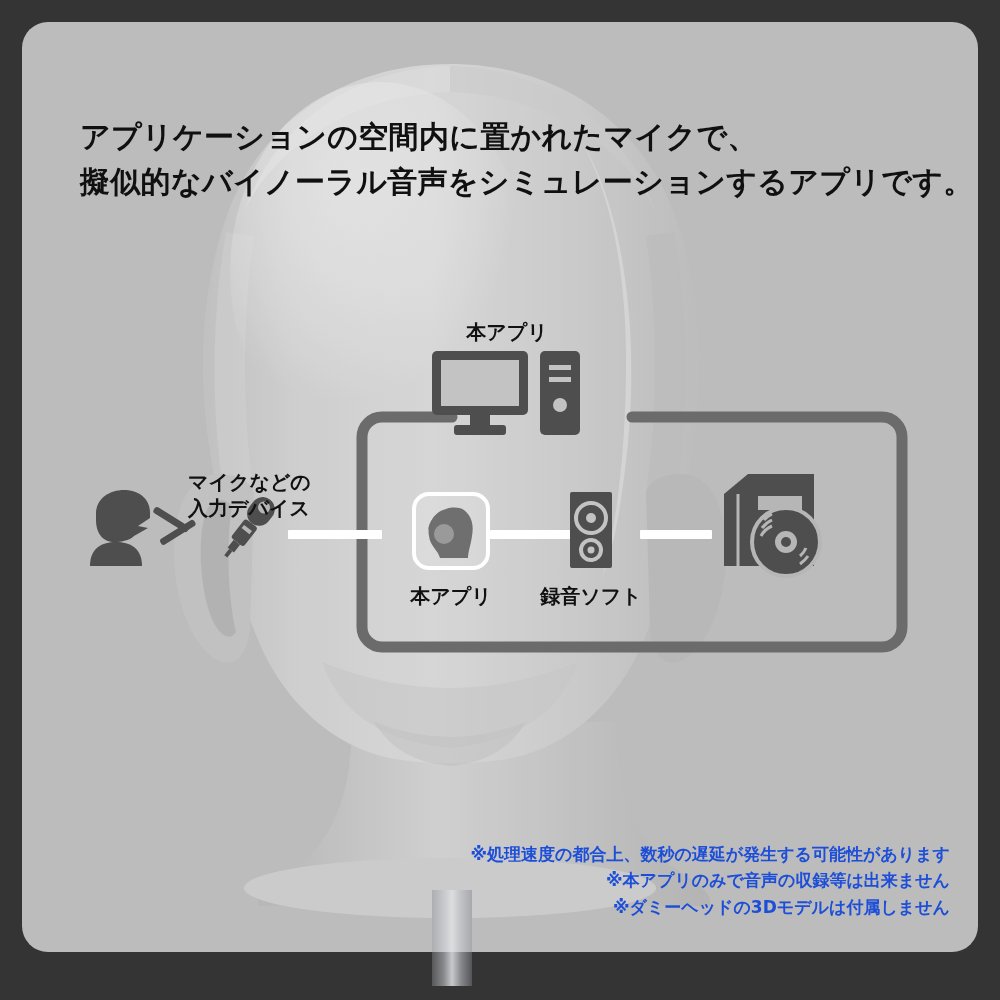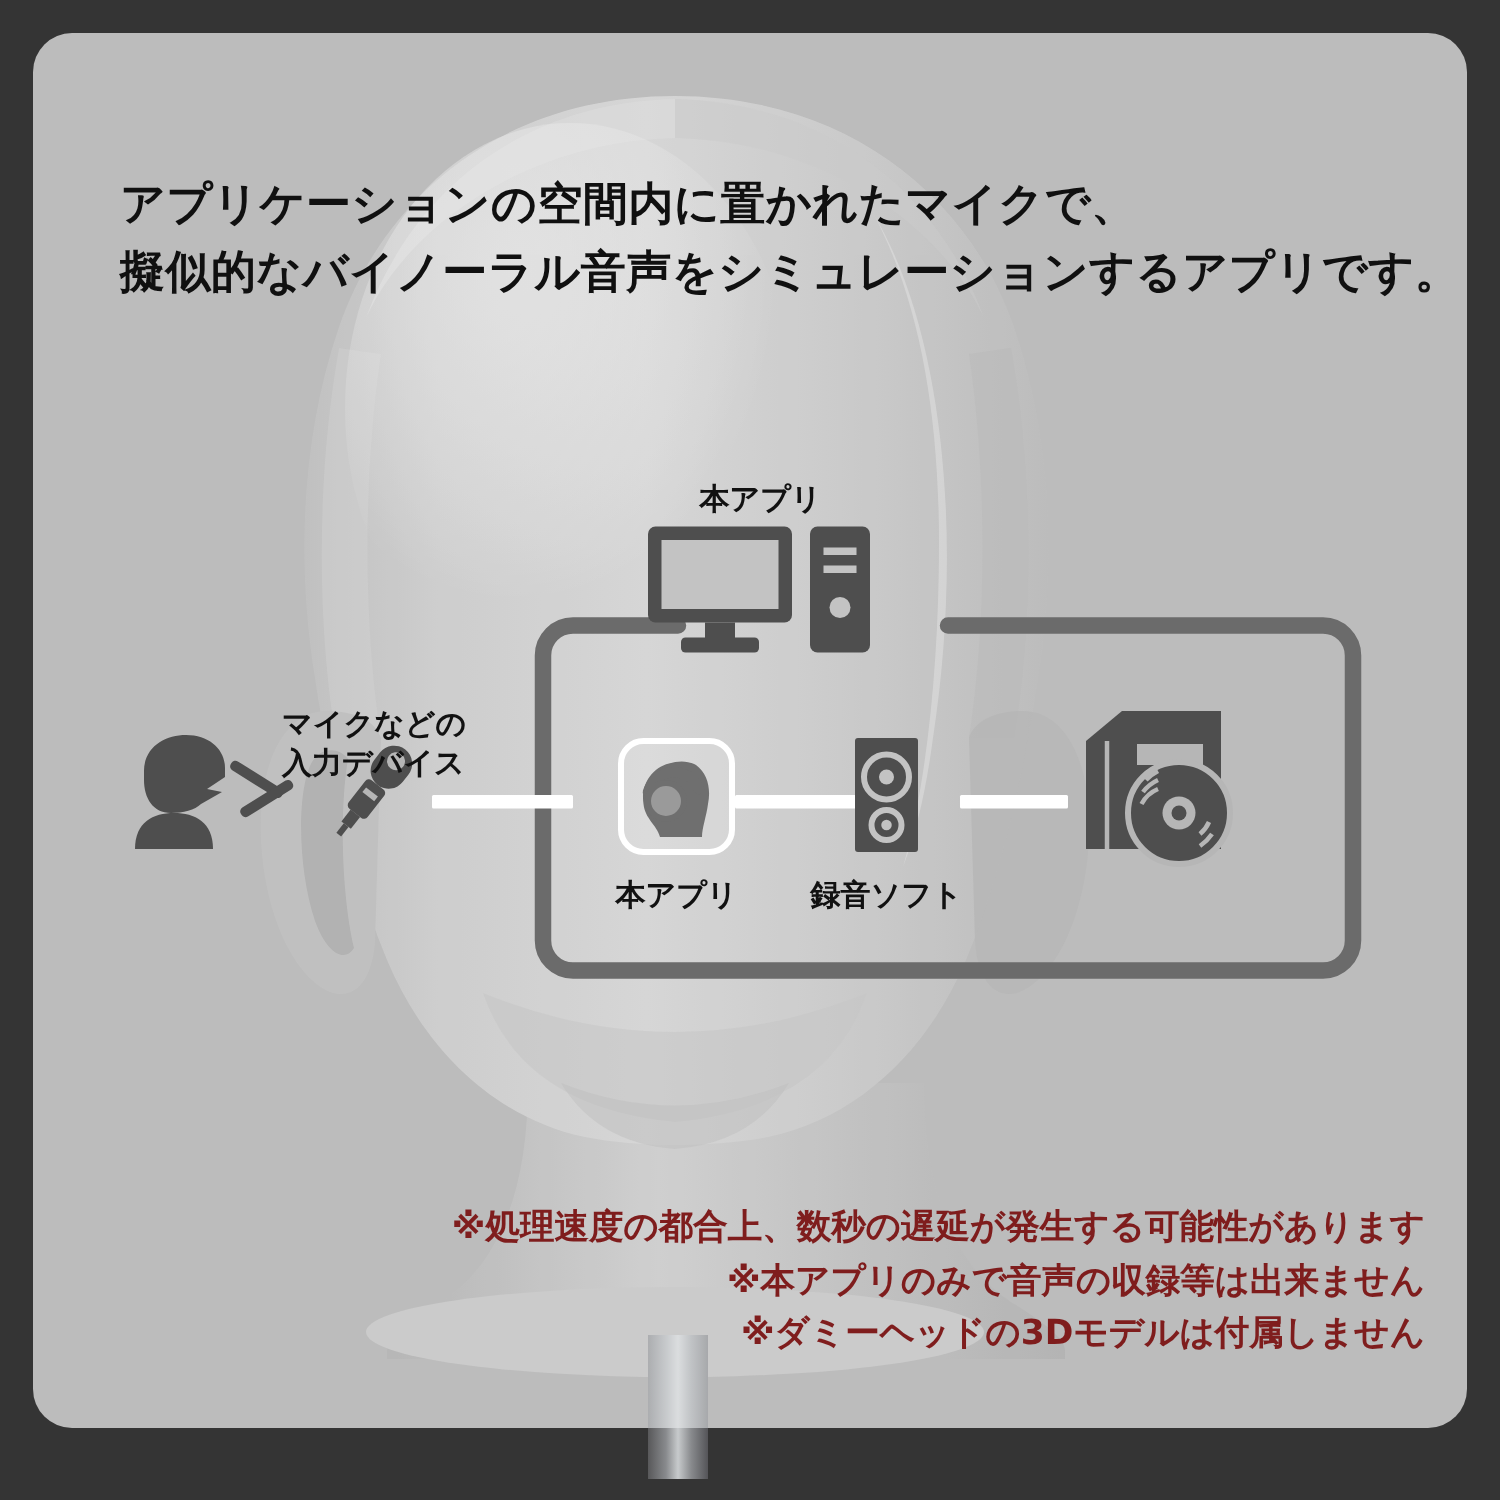--- a/index.html
+++ b/index.html
@@ -50,22 +50,22 @@
 
   
   .apptile{
     position:absolute;left:390px;top:470px;width:78px;height:78px;
     border:4px solid #ffffff;border-radius:17px;background:rgba(255,255,255,.12);
     box-sizing:border-box;
   }
 
   
   .notes{
-    position:absolute;right:28px;bottom:44px;
-    color:#7f1d1d;font-weight:700;font-size:23px;line-height:1.55;
+    position:absolute;right:28px;bottom:32px;
+    color:#1d4ed8;font-weight:700;font-size:17px;line-height:1.55;
     text-align:right;white-space:pre-line;
   }
 </style>
 </head>
 <body>
 
 <div id="stage">
 
   <div class="pole-out"></div>
 

